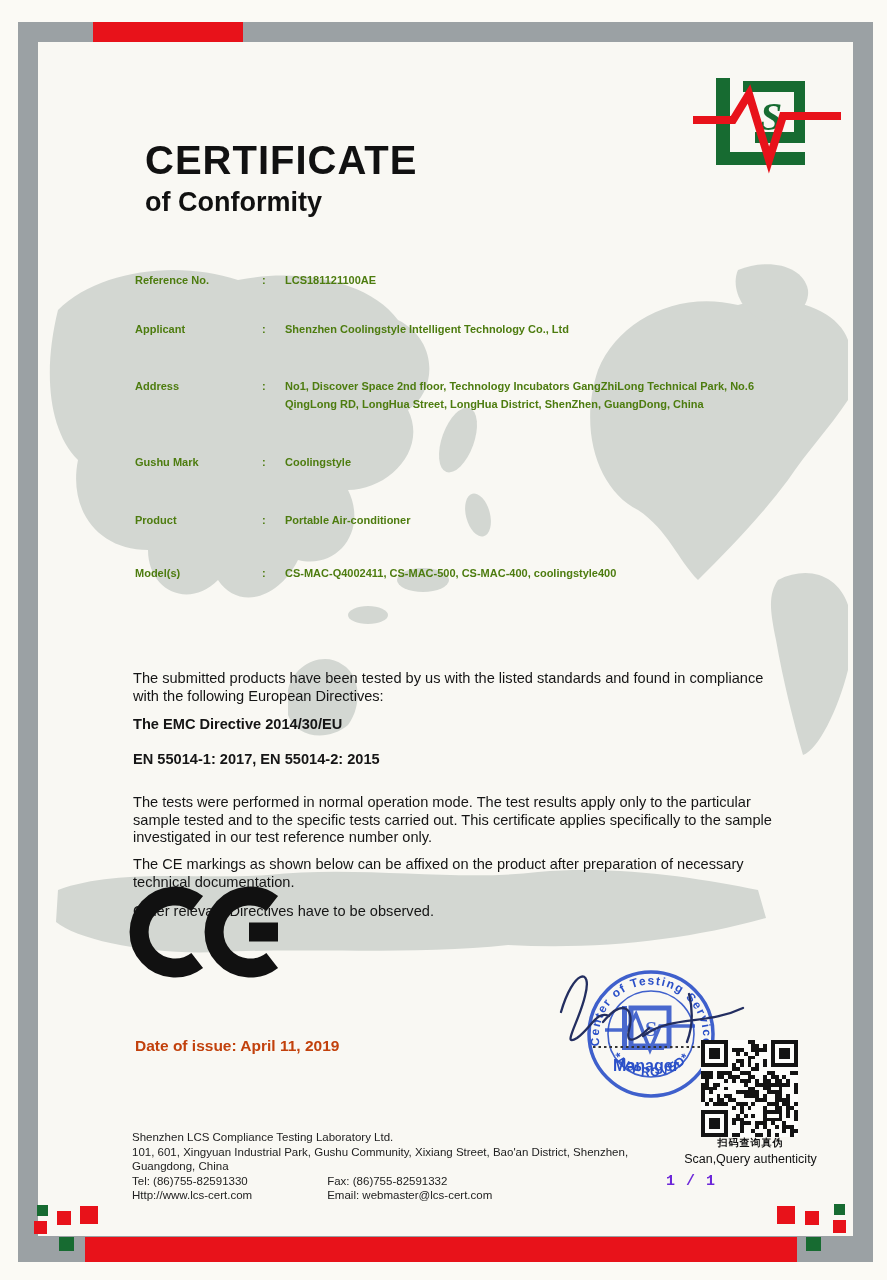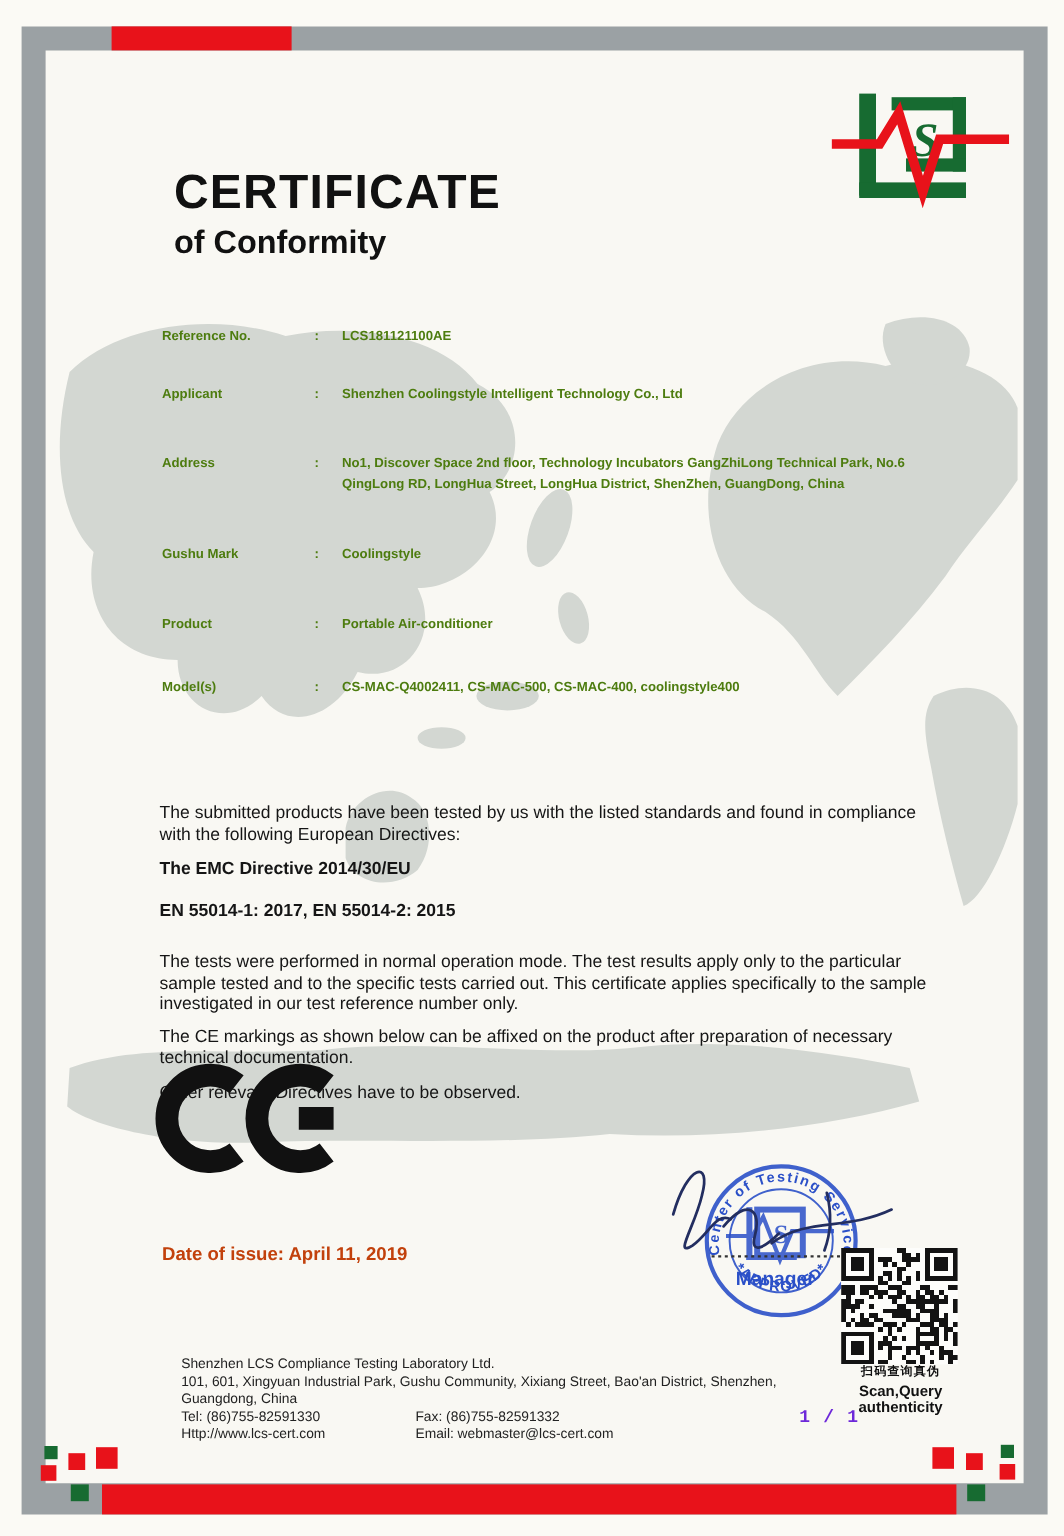--- a/index.html
+++ b/index.html
@@ -40,25 +40,25 @@
   
   .ce{left:128px;top:885px;z-index:3;}
   
   .date-line{left:135px;top:1037px;z-index:3;font-size:15.5px;font-weight:700;color:#c2410c;}
   
   .stamp{left:543px;top:950px;z-index:6;}
   
   .qr{left:701px;top:1040px;z-index:7;background:#fdfdfb;}
   .qr-captions{left:683px;top:1136px;width:135px;text-align:center;z-index:7;color:#111;}
   .qr-zh{font-size:10px;font-weight:700;letter-spacing:1px;}
-  .qr-en{font-size:12.5px;font-weight:700;margin-top:2px;}
+  .qr-en{font-size:12.5px;font-weight:400;margin-top:2px;}
   
   .page-num{left:666px;top:1173px;z-index:3;font-family:"Liberation Mono",monospace;font-size:15px;font-weight:700;letter-spacing:1px;color:#6d28d9;}
   
-  .footer{left:151px;top:1130px;width:560px;z-index:3;font-size:11.5px;line-height:14.6px;color:#222;}
+  .footer{left:132px;top:1130px;width:560px;z-index:3;font-size:11.5px;line-height:14.6px;color:#222;}
   .footer .cols span{display:inline-block;}
   .footer .c1{width:192px;}
 </style>
 </head>
 <body>
 
 <div class="abs" style="left:0;top:0;width:887px;height:1280px;">
 
   <svg class="abs map" width="813" height="720" viewBox="0 0 813 720">
     <g fill="#d3d7d2">

